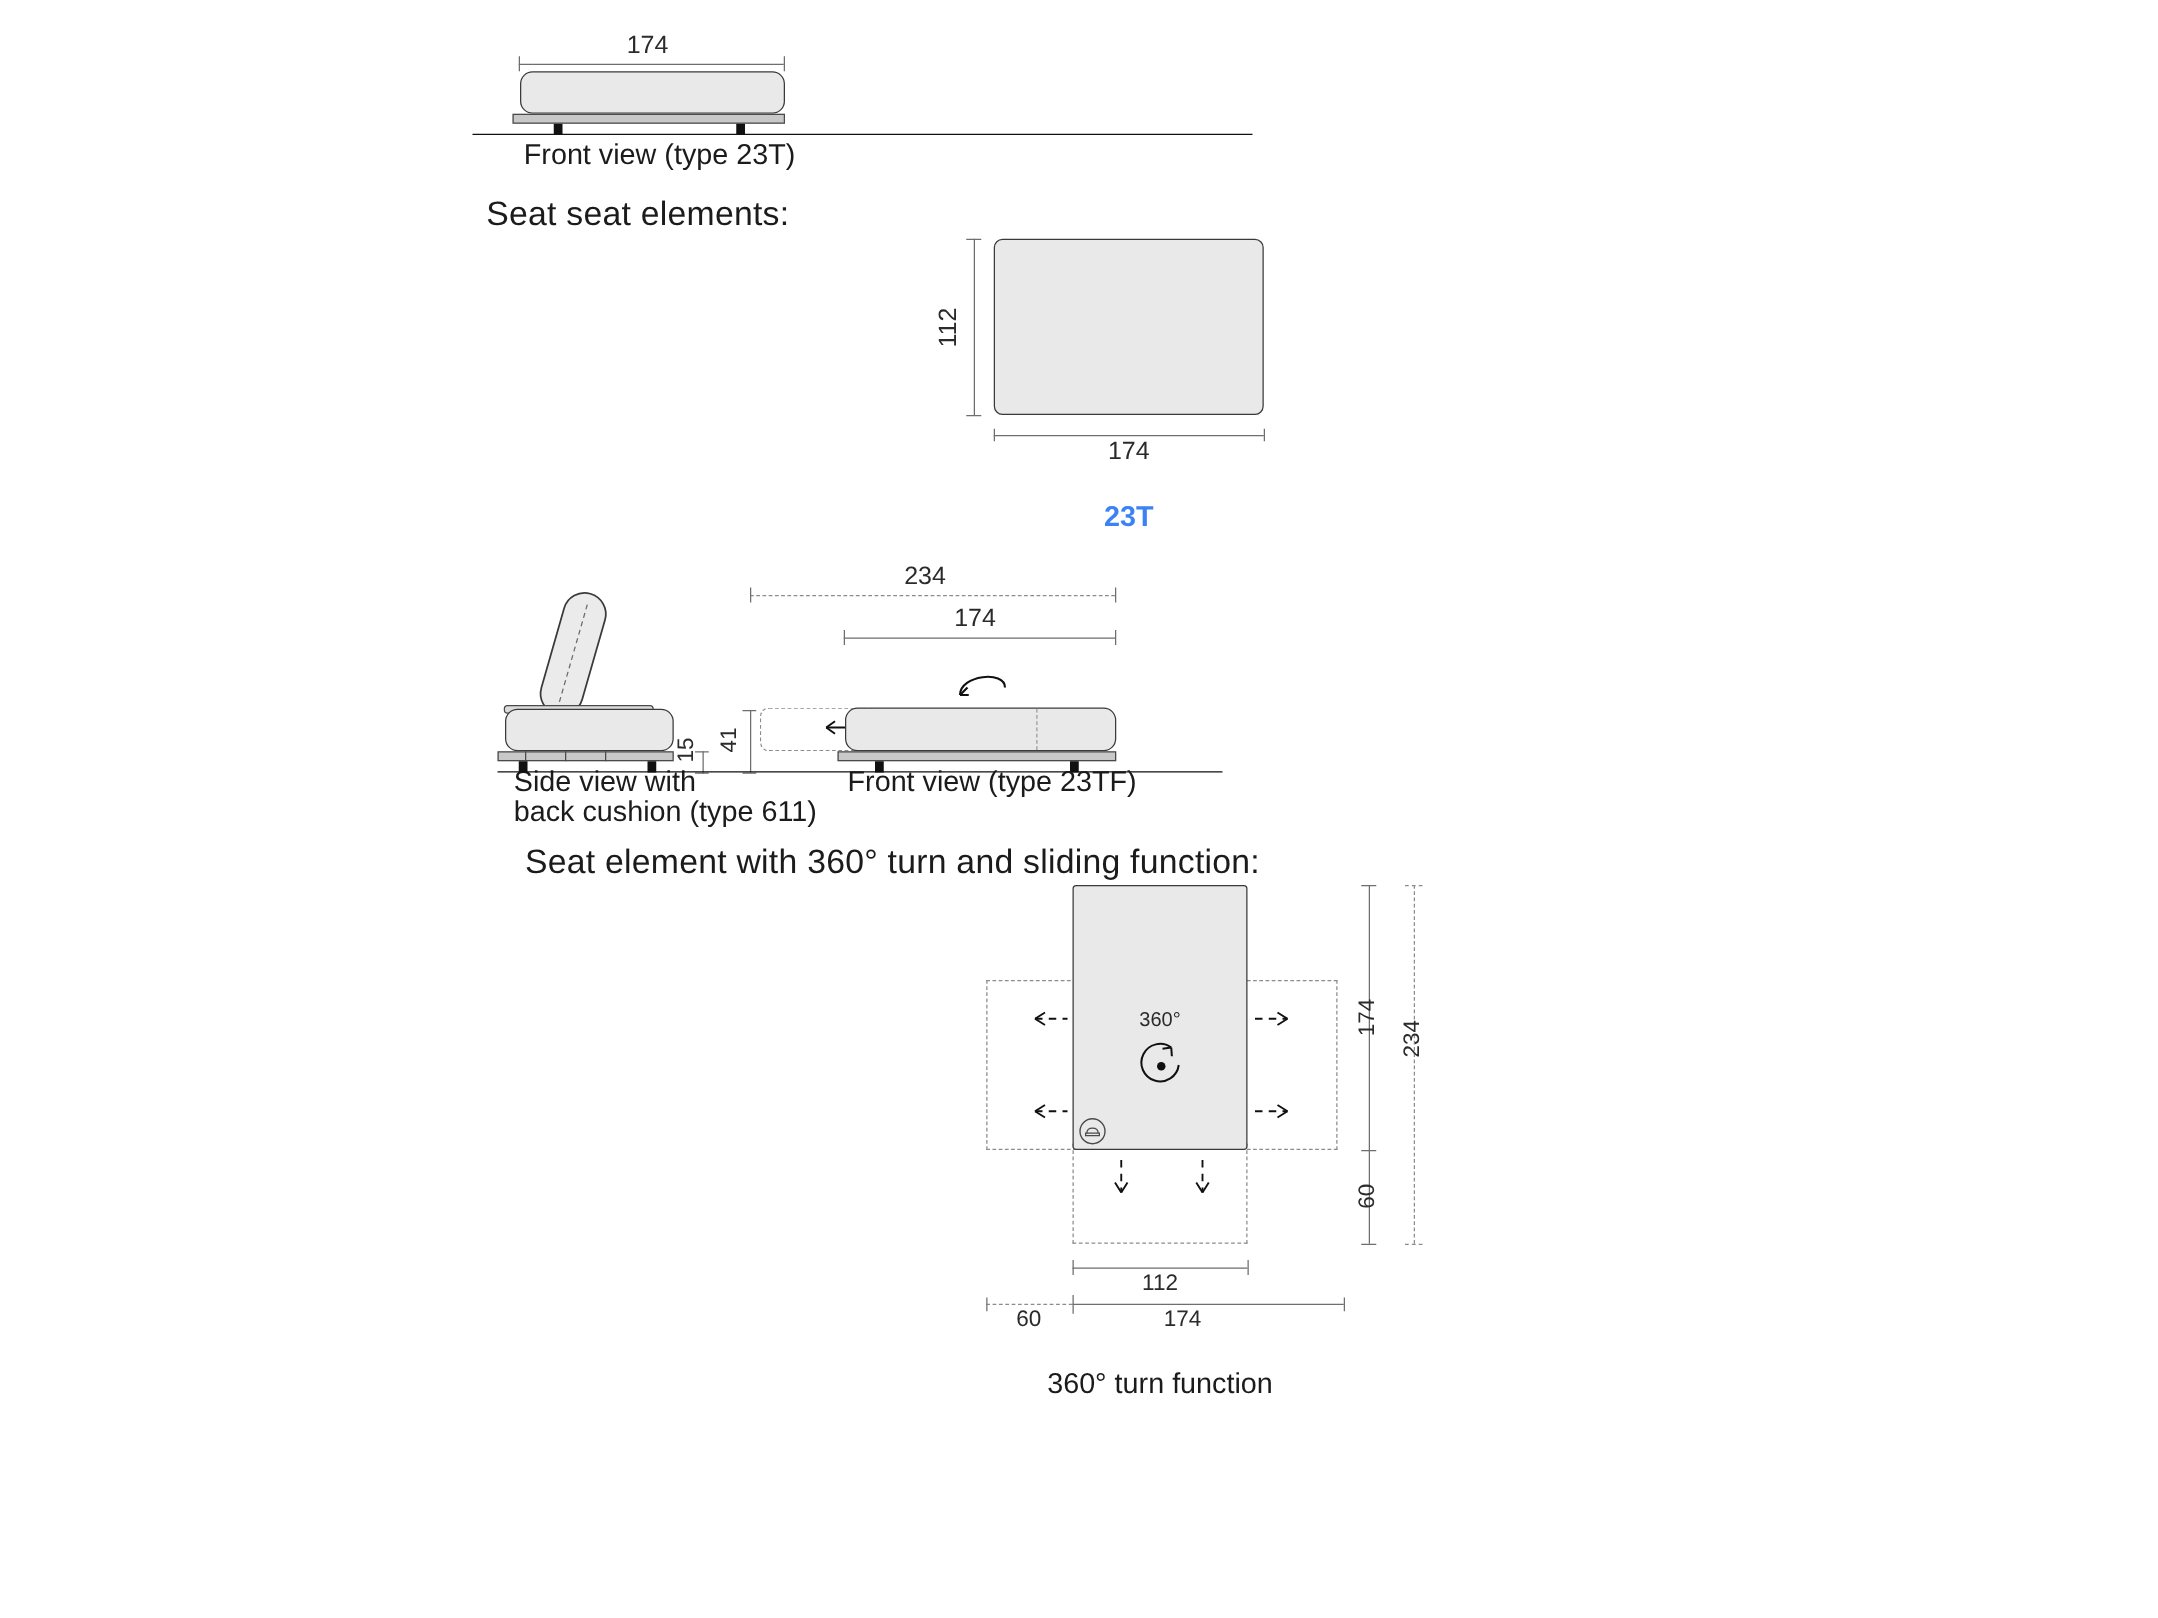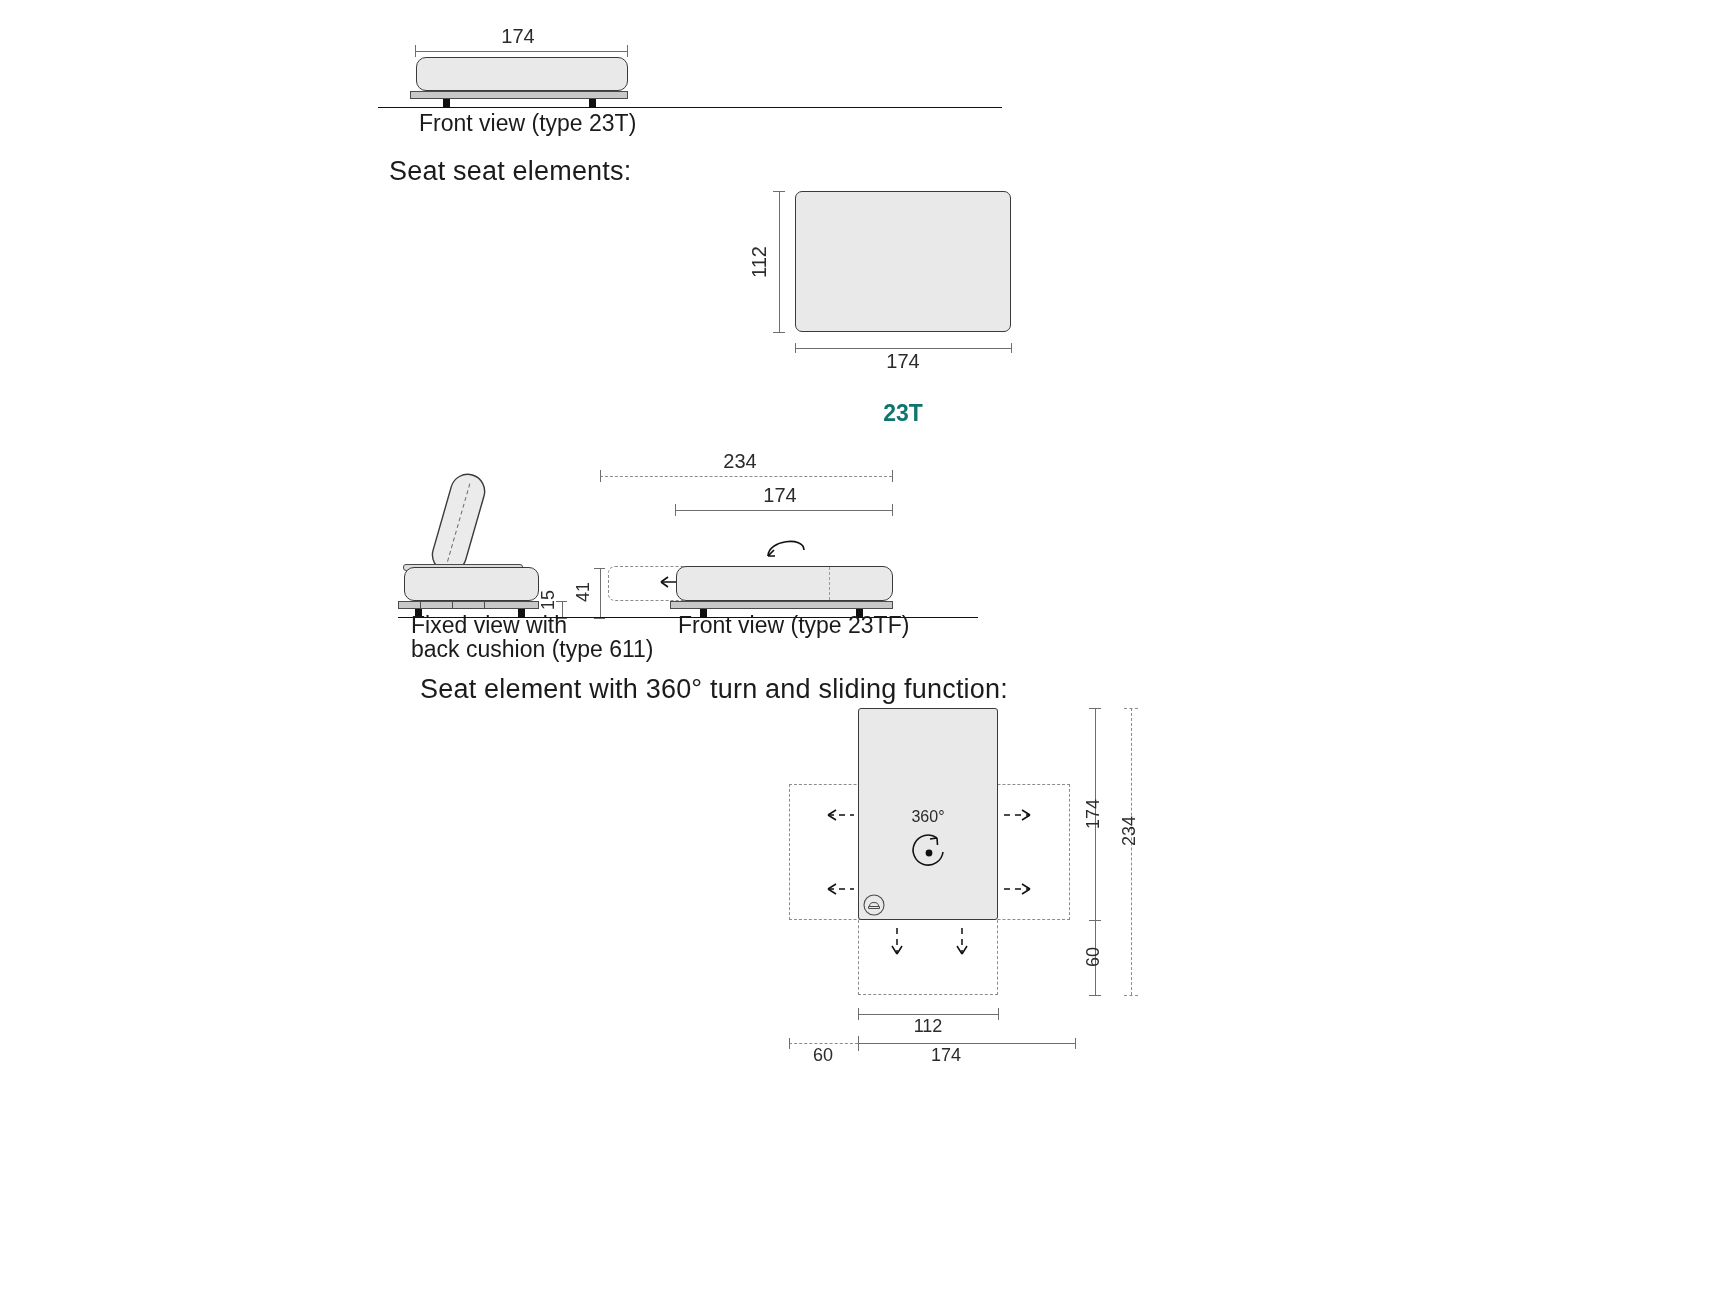--- a/index.html
+++ b/index.html
@@ -31,21 +31,21 @@
   }
   .caption-c{
     font-size:23px;
     color:#1b1b1b;
     white-space:nowrap;
     text-align:center;
   }
   .code{
     font-size:23px;
     font-weight:bold;
-    color:#0f766e;
+    color:#3b82f6;
     text-align:center;
     white-space:nowrap;
   }
   .dim{
     font-size:20px;
     color:#2b2b2b;
     white-space:nowrap;
     text-align:center;
   }
   .dim-v{
@@ -199,21 +199,21 @@
     <div class="dim-v" style="width:40px;text-align:center;line-height:18px;font-size:18px;">15</div>
   </div>
 
   <div class="vline" style="left:600px;top:568px;height:50px;"></div>
   <div class="dimline" style="left:594px;top:568px;width:11px;"></div>
   <div class="dimline" style="left:594px;top:618px;width:11px;"></div>
   <div class="abs" style="left:562px;top:582px;width:42px;height:20px;">
     <div class="dim-v" style="width:42px;text-align:center;line-height:20px;font-size:18px;">41</div>
   </div>
 
-  <div class="caption abs" style="left:411px;top:612px;">Fixed view with</div>
+  <div class="caption abs" style="left:411px;top:612px;">Side view with</div>
   <div class="caption abs" style="left:411px;top:636px;">back cushion (type 611)</div>
 
   <div class="dim abs" style="left:680px;top:450px;width:120px;">234</div>
   <div class="dimline-dash" style="left:600px;top:476px;width:292px;"></div>
   <div class="tick" style="left:600px;top:470px;height:12px;"></div>
   <div class="tick" style="left:892px;top:470px;height:12px;"></div>
 
   <div class="dim abs" style="left:720px;top:484px;width:120px;">174</div>
   <div class="dimline" style="left:675px;top:510px;width:217px;"></div>
   <div class="tick" style="left:675px;top:504px;height:12px;"></div>
@@ -316,14 +316,15 @@
   <div class="dim abs" style="left:868px;top:1016px;width:120px;font-size:18px;">112</div>
 
   <div class="dimline-dash" style="left:789px;top:1043px;width:69px;"></div>
   <div class="dimline" style="left:858px;top:1043px;width:217px;"></div>
   <div class="tick" style="left:789px;top:1038px;height:11px;"></div>
   <div class="tick" style="left:858px;top:1036px;height:15px;"></div>
   <div class="tick" style="left:1075px;top:1038px;height:11px;"></div>
   <div class="dim abs" style="left:793px;top:1045px;width:60px;font-size:18px;">60</div>
   <div class="dim abs" style="left:886px;top:1045px;width:120px;font-size:18px;">174</div>
 
+  <div class="caption-c abs" style="left:728px;top:1093px;width:400px;">360° turn function</div>
 
 </div>
 
 </body></html>

